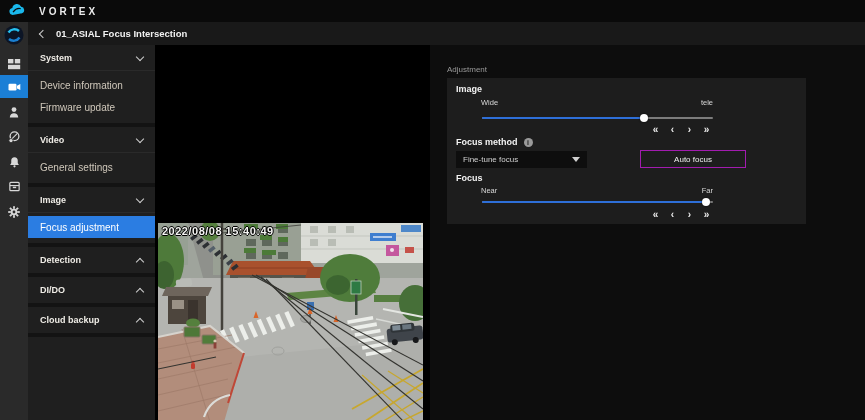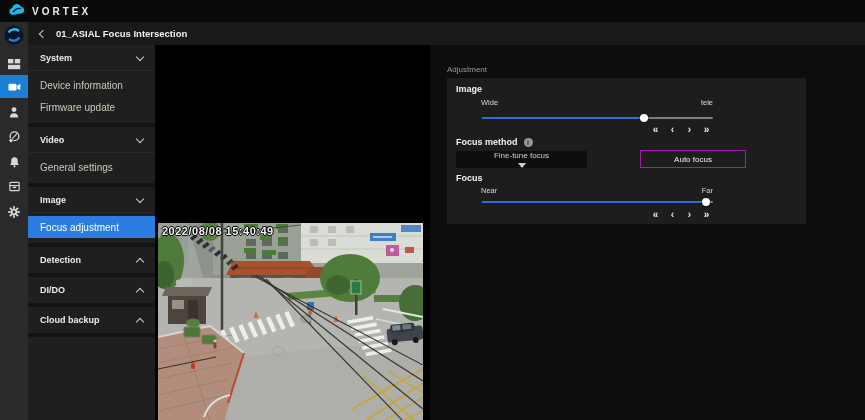--- a/index.html
+++ b/index.html
@@ -2,21 +2,21 @@
 <html><head>
 <meta charset="utf-8">
 <style>
   * { margin:0; padding:0; box-sizing:border-box; }
   html,body { background:#0d0d0d; }
   body { font-family:"Liberation Sans","DejaVu Sans",sans-serif; color:#e8e8e8; }
   .app { position:relative; width:865px; height:420px; overflow:hidden; background:#0d0d0d; }
 
   
   .topbar { position:absolute; left:0; top:0; width:865px; height:22px; background:#0a0a0a; display:flex; align-items:center; padding-left:8px; }
-  .brand { display:flex; align-items:center; gap:7px; }
+  .brand { display:flex; align-items:center; gap:14px; }
   .brand-text { font-size:10px; font-weight:bold; letter-spacing:3px; color:#ececec; }
 
   
   .subbar { position:absolute; left:28px; top:22px; width:837px; height:23px; background:#191919; display:flex; align-items:center; gap:10px; padding-left:12px; }
   .subbar-title { font-size:9.5px; font-weight:bold; color:#f2f2f2; }
 
   
   .chev { width:6px; height:6px; border-right:1.4px solid #cfcfcf; border-bottom:1.4px solid #cfcfcf; display:inline-block; }
   .chev.down { transform:rotate(45deg); margin-top:-2px; }
   .chev.up { transform:rotate(-135deg); margin-top:3px; }
@@ -50,21 +50,21 @@
   .adj-card { position:absolute; left:17px; top:33px; width:359px; height:146px; background:#1d1d1d; }
   .lbl { position:absolute; font-size:9px; font-weight:bold; color:#f2f2f2; }
   .minmax { position:absolute; font-size:7.5px; color:#d8d8d8; }
   .track { position:absolute; left:35px; width:231px; height:2px; background:#7c7c7c; border-radius:1px; cursor:pointer; }
   .track-fill { position:absolute; left:0; top:0; height:2px; background:#2e6fd8; border-radius:1px; }
   .thumb { position:absolute; top:50%; width:8px; height:8px; background:#ffffff; border-radius:50%; transform:translate(-50%,-50%); box-shadow:0 0 2px rgba(0,0,0,.8); cursor:pointer; }
   .steppers { position:absolute; right:93px; display:flex; gap:4px; }
   .stepbtn { width:13px; height:12px; display:flex; align-items:center; justify-content:center; color:#ececec; font-size:10px; font-weight:bold; cursor:pointer; }
   .fm-row { position:absolute; left:9px; top:59px; display:flex; align-items:center; gap:6px; }
   .info-dot { width:9px; height:9px; border-radius:50%; background:#9a9a9a; color:#1d1d1d; font-size:7px; font-weight:bold; display:flex; align-items:center; justify-content:center; }
-  .dropdown { position:absolute; left:9px; top:73px; width:131px; height:17px; background:#0e0e0e; display:flex; align-items:center; justify-content:space-between; padding:0 7px; font-size:8px; color:#d0d0d0; cursor:pointer;flex-direction:column; }
+  .dropdown { position:absolute; left:9px; top:73px; width:131px; height:17px; background:#0e0e0e; display:flex; align-items:center; justify-content:space-between; padding:0 7px; font-size:8px; color:#d0d0d0; cursor:pointer; }
   .caret-down { width:0; height:0; border-left:4px solid transparent; border-right:4px solid transparent; border-top:5px solid #d0d0d0; }
   .btn-outline { position:absolute; left:193px; top:72px; width:106px; height:18px; border:1px solid #a21caf; background:transparent; color:#f0f0f0; font-size:8px; display:flex; align-items:center; justify-content:center; cursor:pointer; font-family:inherit; }
 </style>
 </head>
 <body>
 
 <div class="app">
 
   <header class="topbar">
     <div class="brand">

